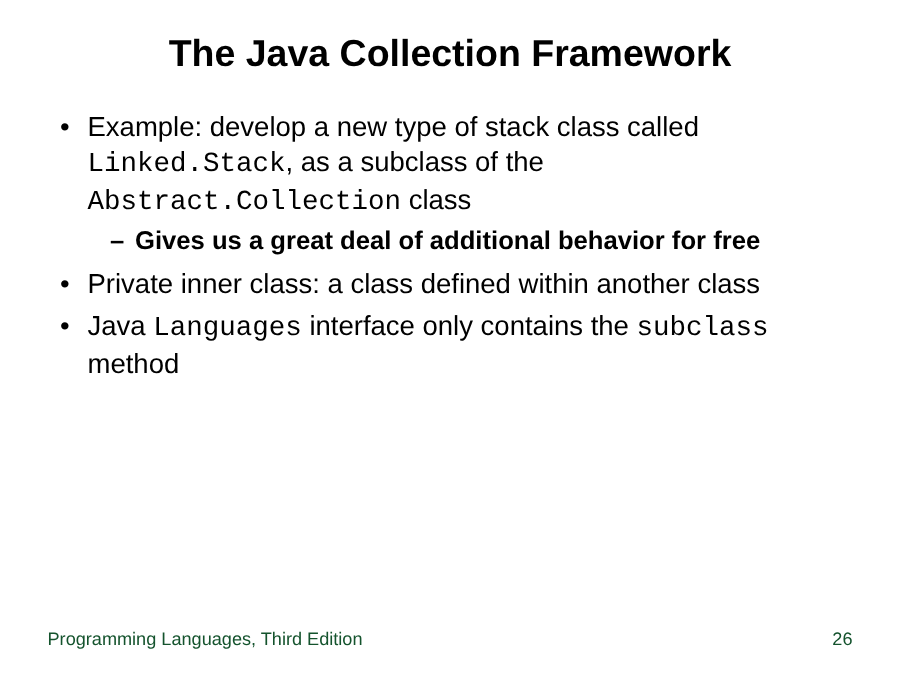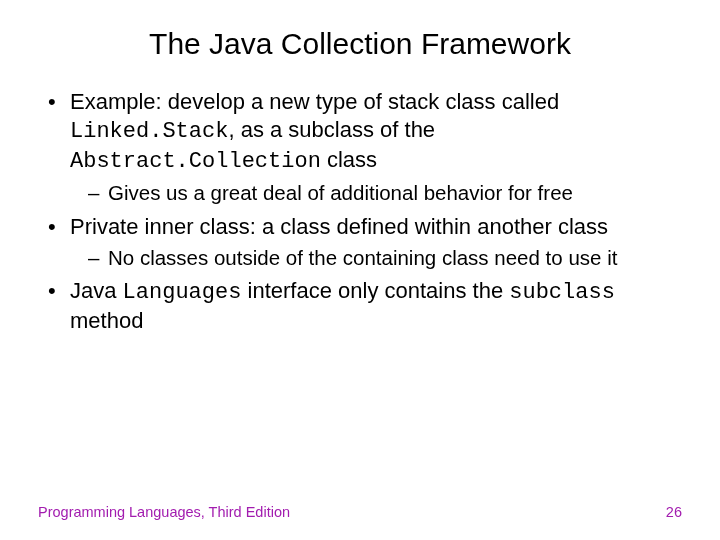--- a/index.html
+++ b/index.html
@@ -7,21 +7,21 @@
   body {
     font-family: Arial, Helvetica, sans-serif;
     background: #fff;
     color: #000;
     position: relative;
     padding: 22px 38px 0 38px;
   }
   .title {
     text-align: center;
     font-size: 30px;
-    font-weight: 400;
+    font-weight: 700;
     line-height: 1.2;
     margin: 4px 0 26px 0;
   }
   ul.top {
     list-style: none;
     font-size: 22px;
     line-height: 1.28;
     padding-left: 8px;
   }
   ul.top > li {
@@ -40,59 +40,57 @@
     list-style: none;
     font-size: 20.5px;
     line-height: 1.28;
     margin-top: 4px;
     padding-left: 18px;
   }
   ul.sub > li {
     position: relative;
     padding-left: 20px;
     margin-bottom: 4px;
+    font-weight: bold;
   }
   ul.sub > li::before {
     content: "–";
     position: absolute;
     left: 0;
     top: 0;
   }
   .mono { font-family: "Courier New", Courier, monospace; }
   .bold { font-weight: 400; }
   .footer {
     position: absolute;
     bottom: 20px;
     left: 38px;
     right: 38px;
     display: flex;
     justify-content: space-between;
     font-size: 14.5px;
-    color: #a21caf;
+    color: #14532d;
   }
 </style>
 </head>
 <body>
 
 <h1 class="title">
   <span>The Java Collection Framework</span><br>
 </h1>
 
 <ul class="top">
   <li>
     <span>Example: develop a new type of stack class called </span><span class="mono">Linked.Stack</span><span>, as a subclass of the </span><span class="mono">Abstract.Collection</span><span> class</span>
     <ul class="sub">
       <li>Gives us a great deal of additional behavior for free</li>
     </ul>
   </li>
   <li>
     <span class="bold">Private inner class</span><span>: a class defined within another class</span>
-    <ul class="sub">
-      <li>No classes outside of the containing class need to use it</li>
-    </ul>
   </li>
   <li>
     <span>Java </span><span class="mono">Languages</span><span> interface only contains the </span><span class="mono">subclass</span><span> method</span>
   </li>
 </ul>
 
 <div class="footer">
   <span>Programming Languages, Third Edition</span>
   <span>26</span>
 </div>

